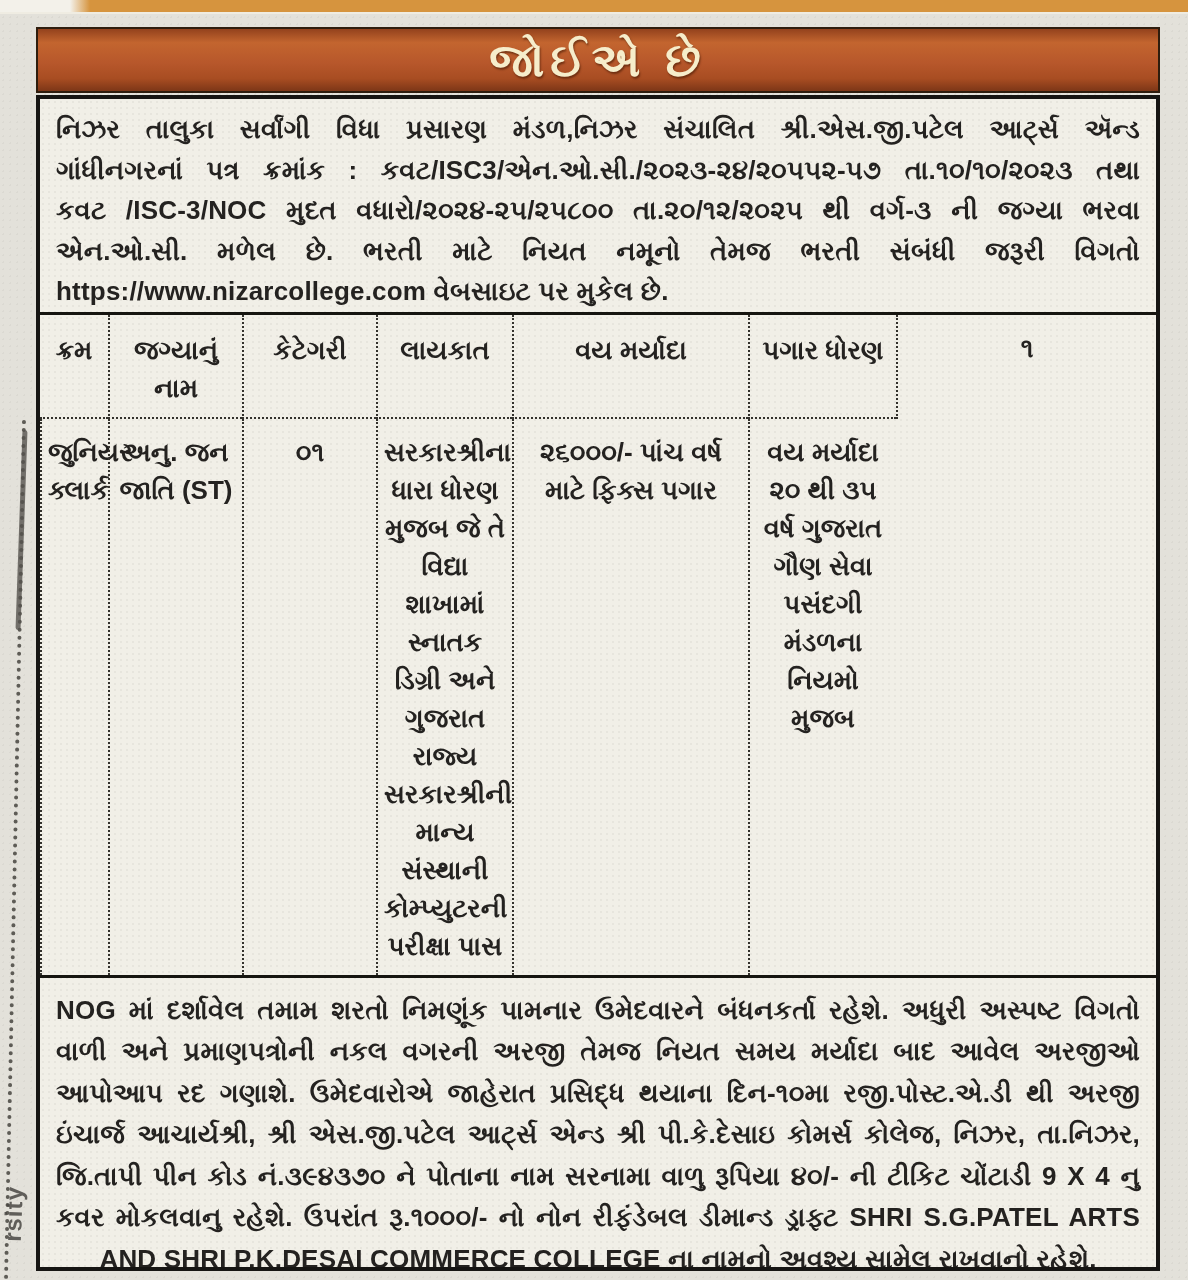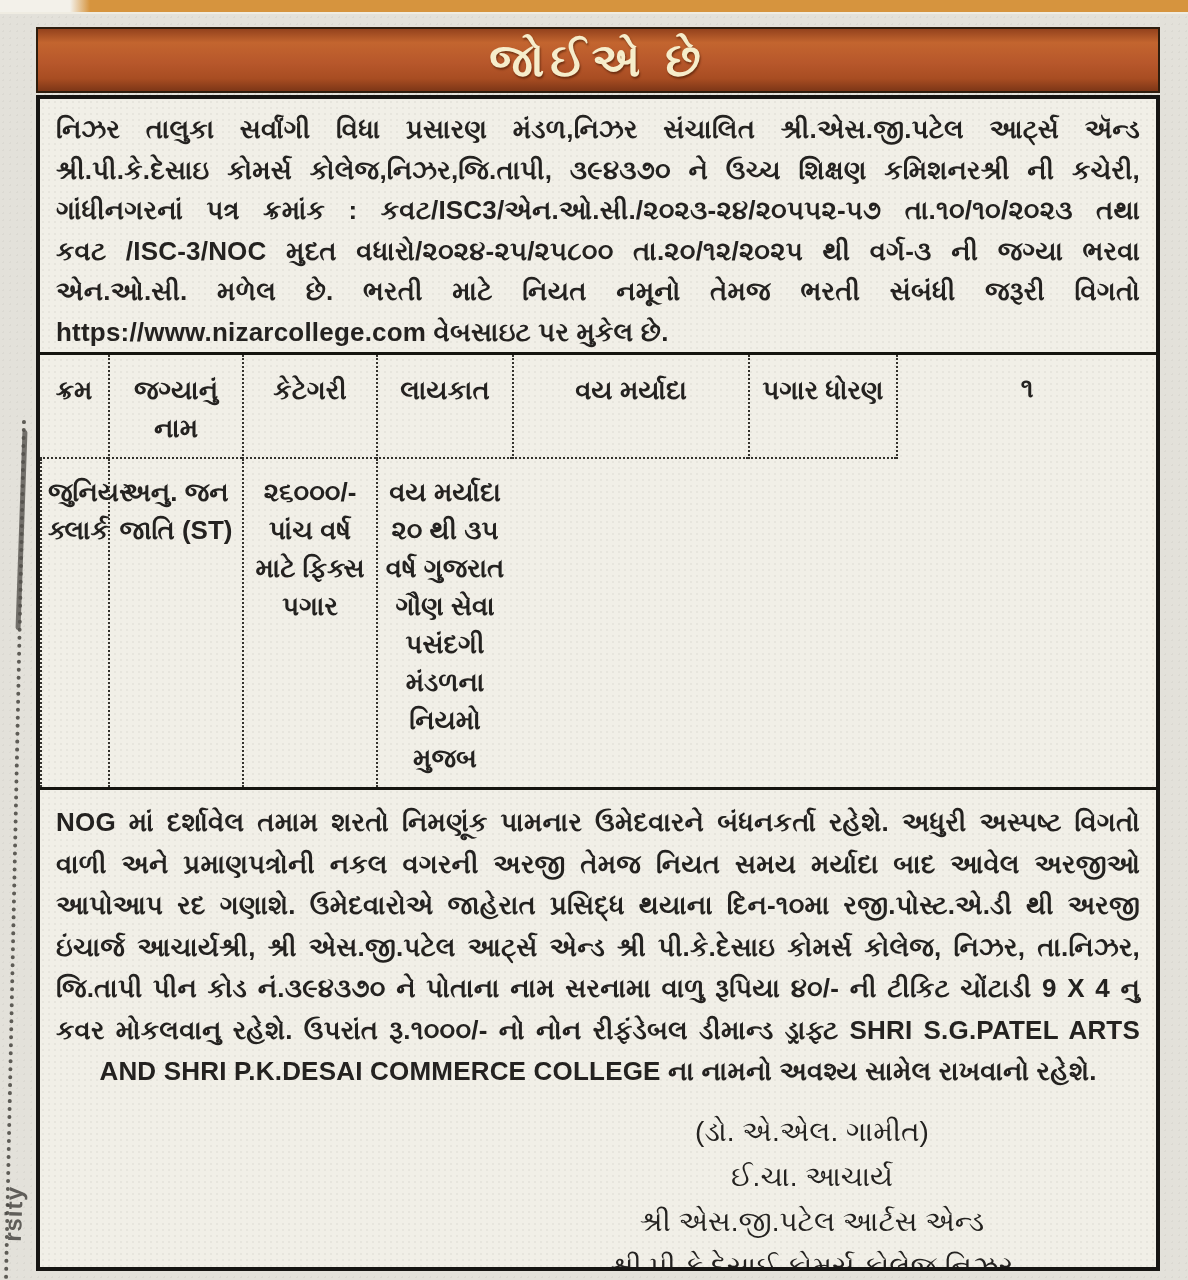--- a/index.html
+++ b/index.html
@@ -110,38 +110,39 @@
   <div class="top-strip"></div>
 
   <div class="banner">
     <div class="banner-title">જોઈએ છે</div>
   </div>
 
   <div class="notice-box">
 
     <div class="intro">
       <div class="line j">નિઝર તાલુકા સર્વાંગી વિધા પ્રસારણ મંડળ,નિઝર સંચાલિત શ્રી.એસ.જી.પટેલ આર્ટ્સ ઍન્ડ</div>
-      <div class="line j">શ્રી.પી.કે.દેસાઇ કોમર્સ કોલેજ,નિઝર,જિ.તાપી, ૩૯૪૩૭૦ ને ઉચ્ચ શિક્ષણ કમિશનરશ્રી ની કચેરી,</div>
       <div class="line j">ગાંધીનગરનાં પત્ર ક્રમાંક : કવટ/ISC3/એન.ઓ.સી./૨૦૨૩-૨૪/૨૦૫૫૨-૫૭ તા.૧૦/૧૦/૨૦૨૩ તથા</div>
       <div class="line j">કવટ /ISC-3/NOC મુદત વધારો/૨૦૨૪-૨૫/૨૫૮૦૦ તા.૨૦/૧૨/૨૦૨૫ થી વર્ગ-૩ ની જગ્યા ભરવા</div>
       <div class="line j">એન.ઓ.સી. મળેલ છે. ભરતી માટે નિયત નમૂનો તેમજ ભરતી સંબંધી જરૂરી વિગતો</div>
       <div class="line">https://www.nizarcollege.com વેબસાઇટ પર મુકેલ છે.</div>
     </div>
 
     <div class="rec-table">
       <div class="cell hdr">ક્રમ</div>
       <div class="cell hdr">જગ્યાનું નામ</div>
       <div class="cell hdr">કેટેગરી</div>
       <div class="cell hdr">લાયકાત</div>
       <div class="cell hdr">વય મર્યાદા</div>
       <div class="cell hdr">પગાર ધોરણ</div>
 
       <div class="cell bdy">૧</div>
       <div class="cell bdy">જુનિયર ક્લાર્ક</div>
       <div class="cell bdy">અનુ. જન જાતિ (ST)</div>
+      <div class="cell bdy">૦૧</div>
+      <div class="cell bdy">સરકારશ્રીના ધારા ધોરણ મુજબ જે તે વિદ્યા શાખામાં સ્નાતક ડિગ્રી અને ગુજરાત રાજ્ય સરકારશ્રીની માન્ય સંસ્થાની કોમ્પ્યુટરની પરીક્ષા પાસ</div>
       <div class="cell bdy">૨૬૦૦૦/- પાંચ વર્ષ માટે ફિક્સ પગાર</div>
       <div class="cell bdy">વય મર્યાદા ૨૦ થી ૩૫ વર્ષ ગુજરાત ગૌણ સેવા પસંદગી મંડળના નિયમો મુજબ</div>
     </div>
 
     <div class="terms">
       <div class="line j">NOG માં દર્શાવેલ તમામ શરતો નિમણૂંક પામનાર ઉમેદવારને બંધનકર્તા રહેશે. અધુરી અસ્પષ્ટ વિગતો</div>
       <div class="line j">વાળી અને પ્રમાણપત્રોની નકલ વગરની અરજી તેમજ નિયત સમય મર્યાદા બાદ આવેલ અરજીઓ</div>
       <div class="line j">આપોઆપ રદ ગણાશે. ઉમેદવારોએ જાહેરાત પ્રસિદ્ધ થયાના દિન-૧૦મા રજી.પોસ્ટ.એ.ડી થી અરજી</div>
       <div class="line j">ઇંચાર્જ આચાર્યશ્રી, શ્રી એસ.જી.પટેલ આર્ટ્સ એન્ડ શ્રી પી.કે.દેસાઇ કોમર્સ કોલેજ, નિઝર, તા.નિઝર,</div>
       <div class="line j">જિ.તાપી પીન કોડ નં.૩૯૪૩૭૦ ને પોતાના નામ સરનામા વાળુ રૂપિયા ૪૦/- ની ટીકિટ ચોંટાડી 9 X 4 નુ</div>

